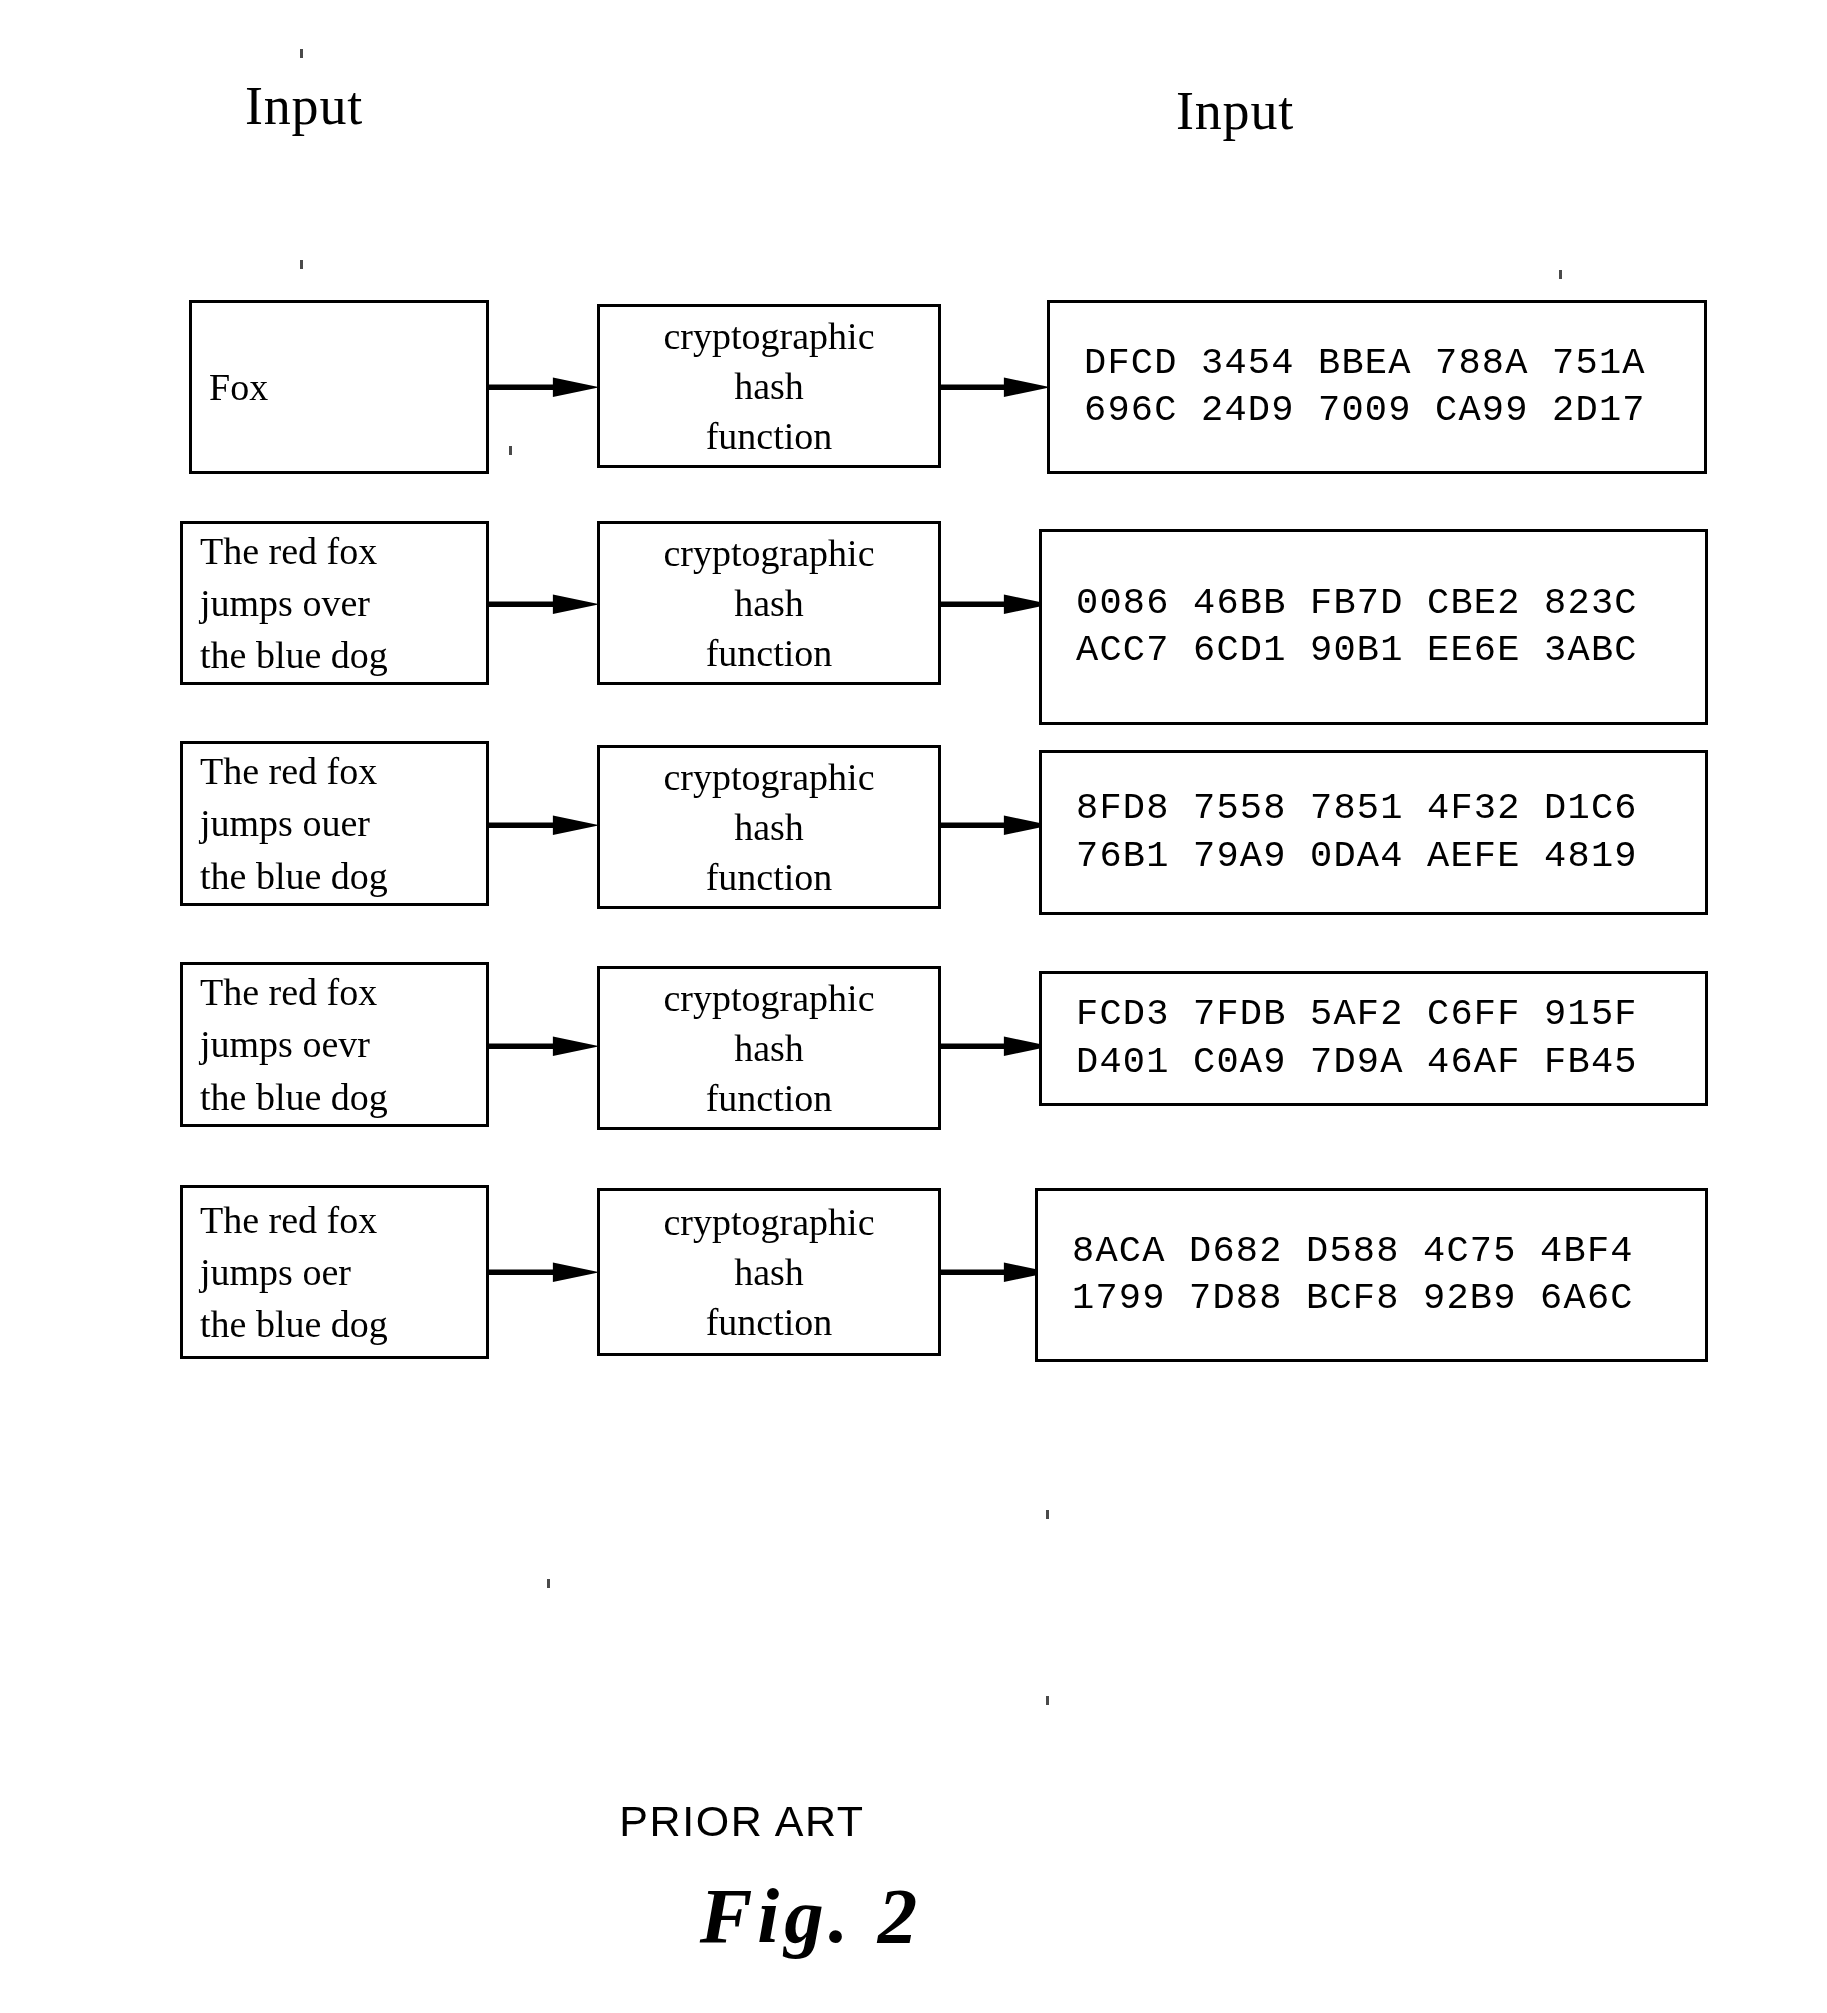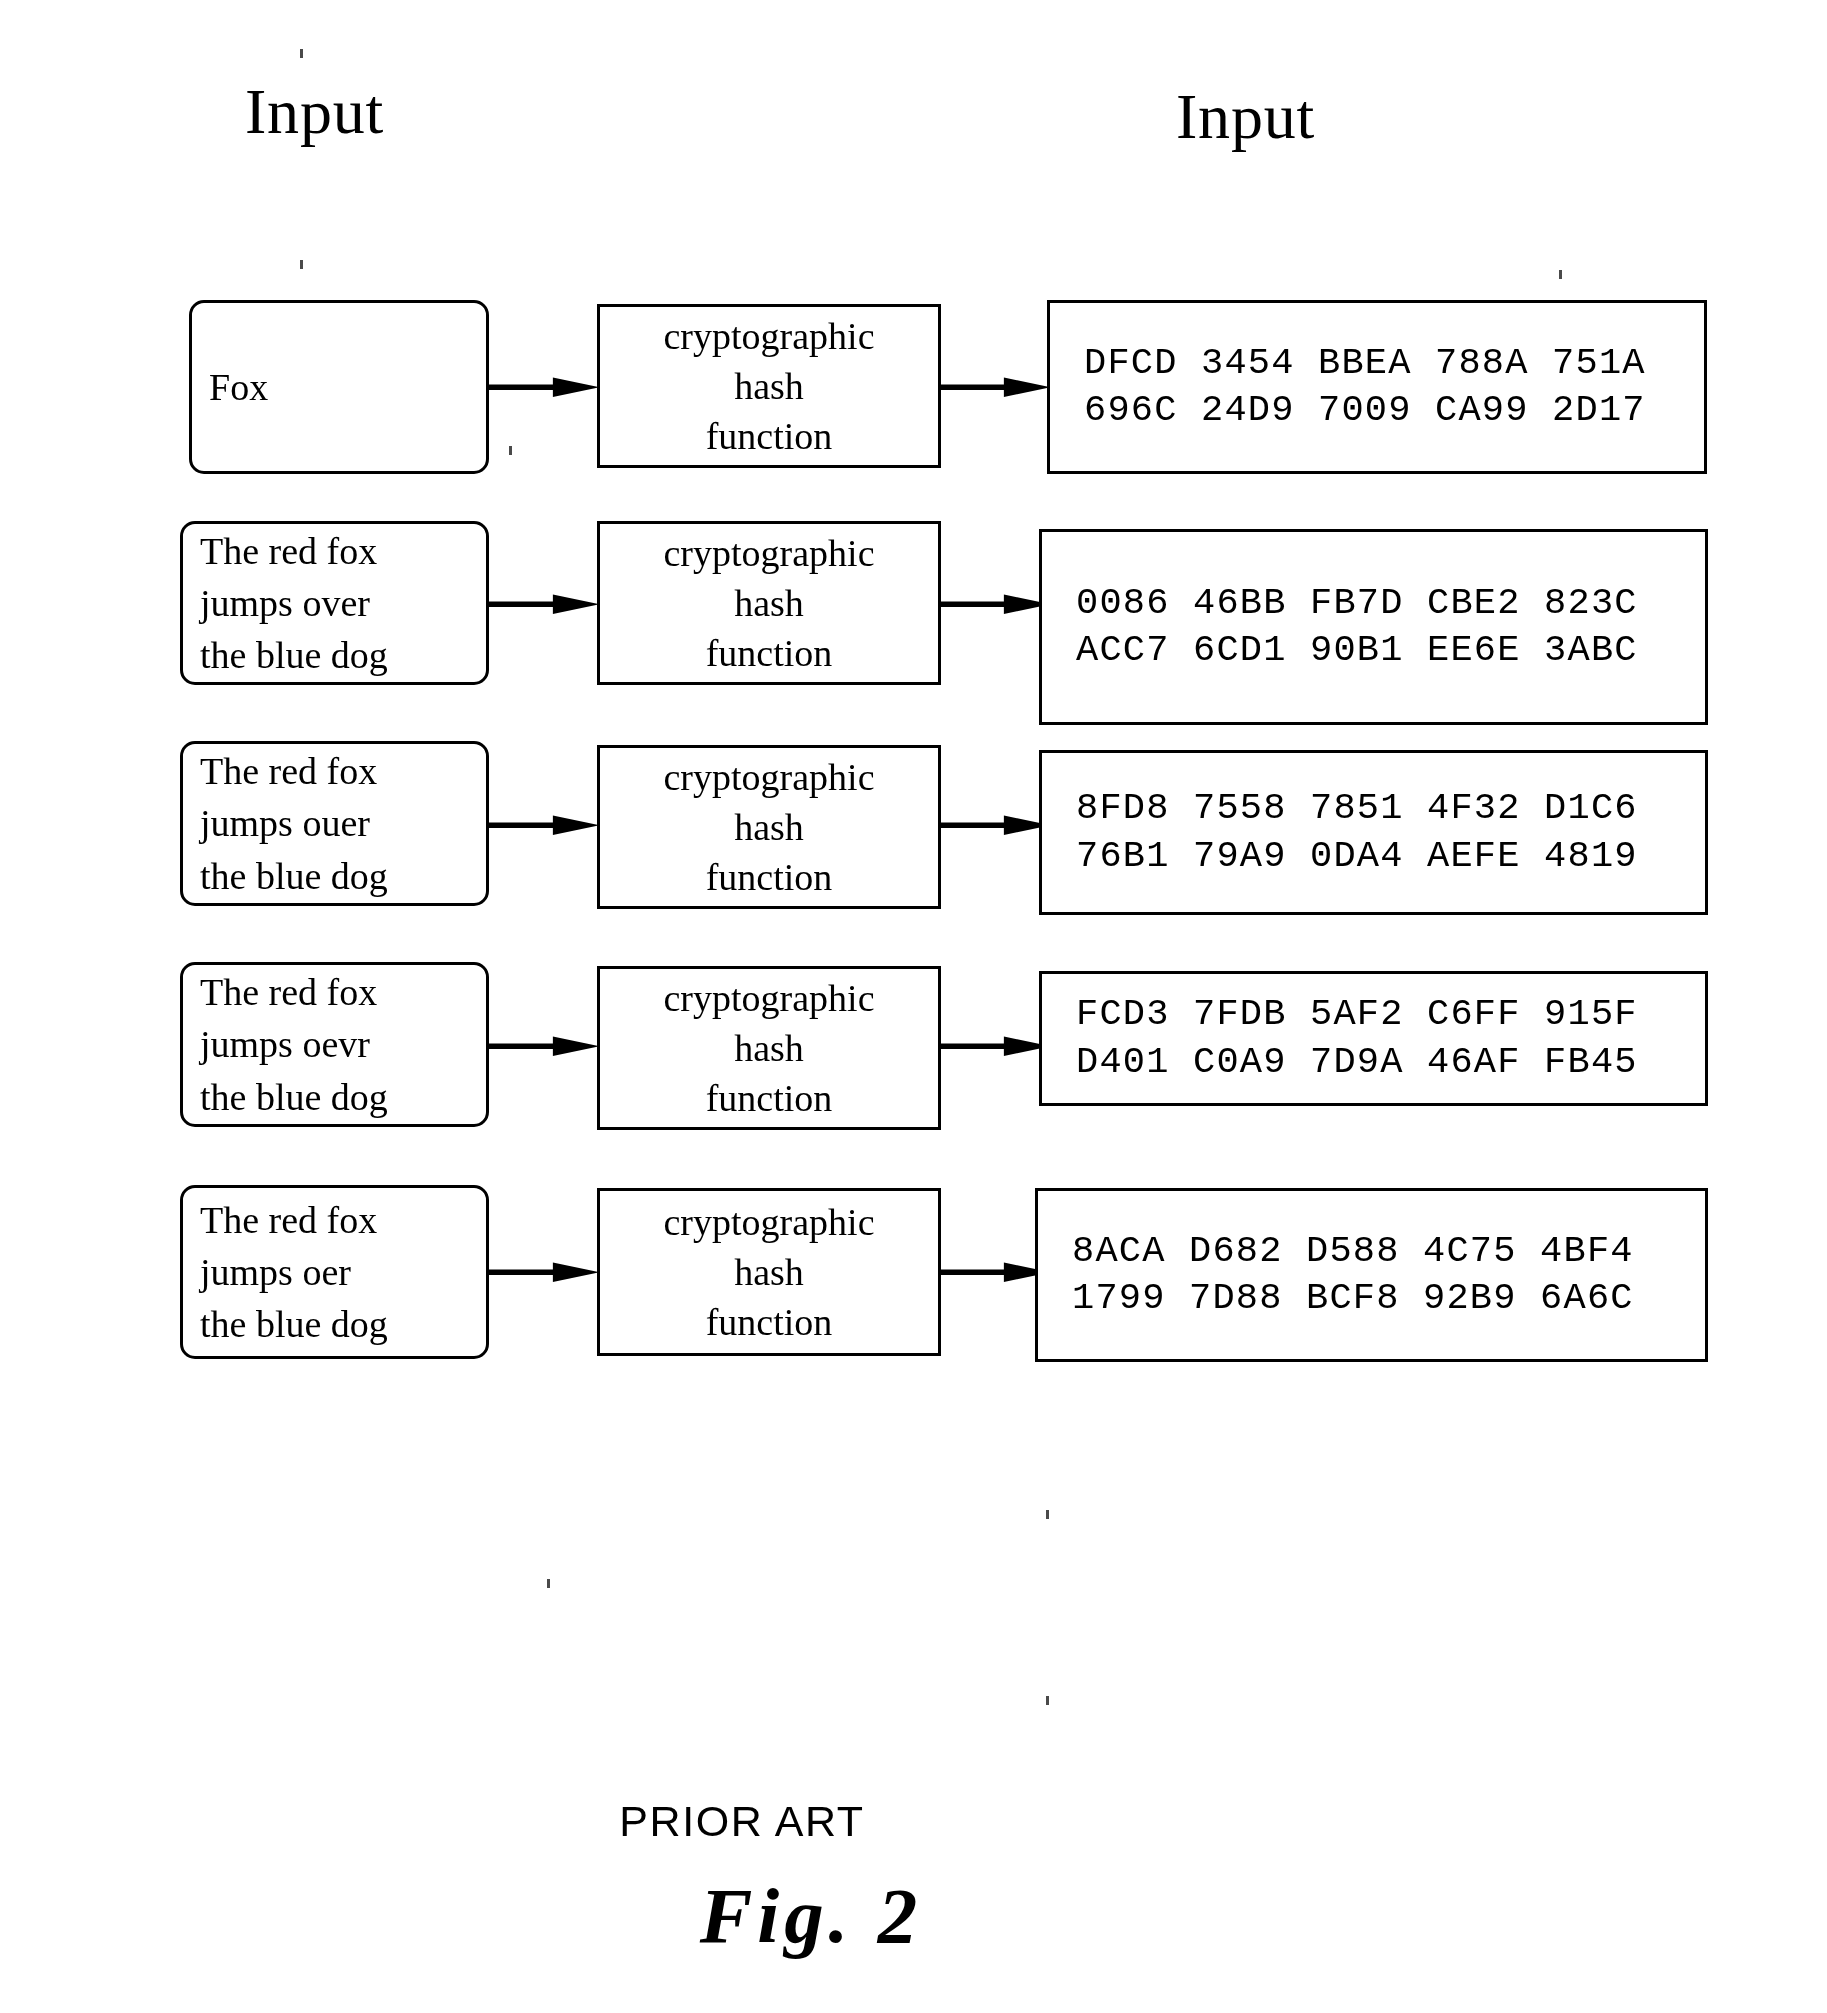--- a/index.html
+++ b/index.html
@@ -18,21 +18,21 @@
 
   .page {
     position: absolute;
     inset: 0;
   }
 
   
   .col-header {
     position: absolute;
     font-family: "Liberation Serif", serif;
-    font-size: 64px;
+    font-size: 54px;
     font-weight: 400;
     letter-spacing: 0.8px;
     color: #000;
     white-space: nowrap;
   }
   #header-input  { left: 245px;  top: 75px; }
   #header-digest { left: 1176px; top: 80px; }
 
   
   .row {
@@ -46,21 +46,20 @@
     box-sizing: border-box;
     border: 3.3px solid #000;
     background: #fff;
   }
 
   
   .input-box {
     display: flex;
     align-items: center;
     justify-content: flex-start;
-    border-radius: 15px;
   }
   .input-text {
     font-family: "Liberation Serif", serif;
     font-size: 38px;
     line-height: 1.37;
     padding-left: 17px;
     color: #000;
     white-space: pre-line;
   }
 

